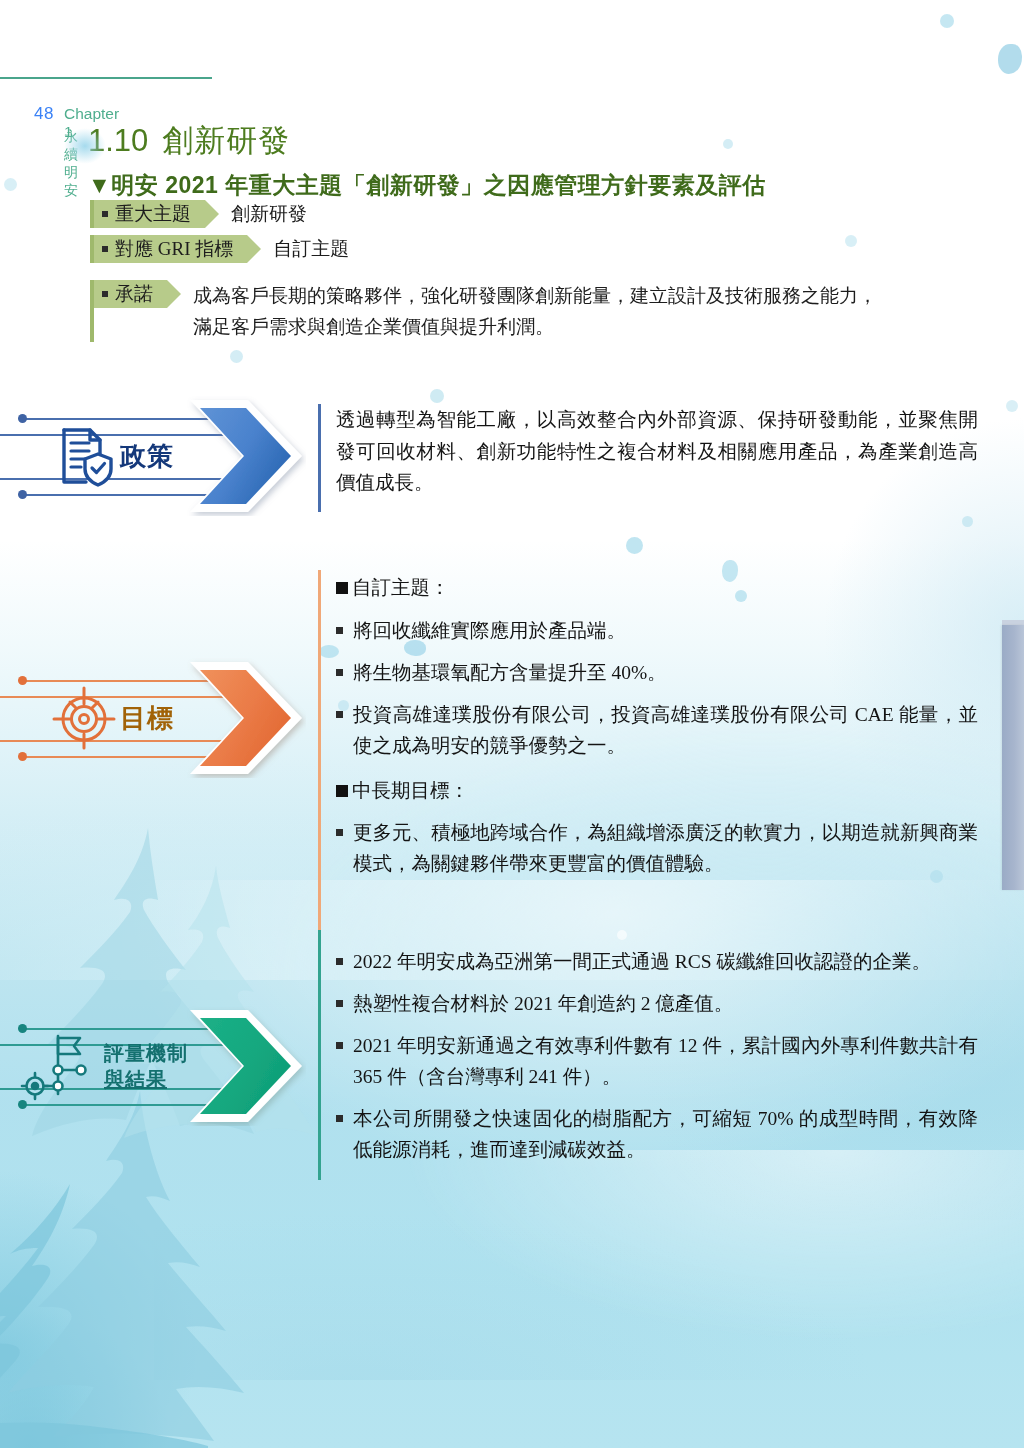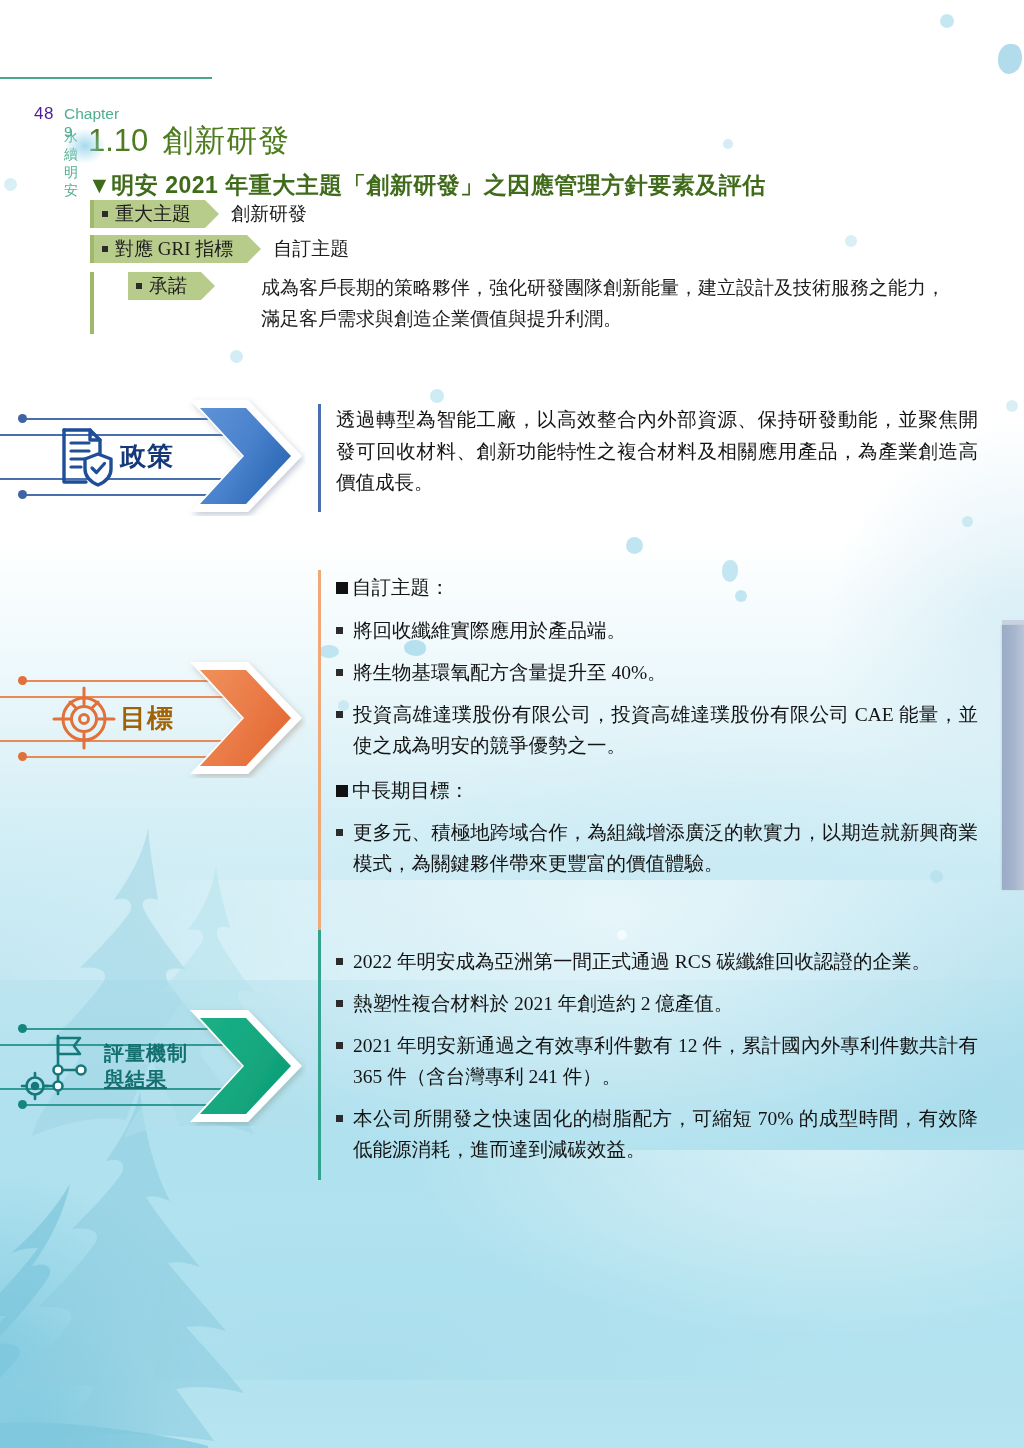--- a/index.html
+++ b/index.html
@@ -67,21 +67,21 @@
   .page { position:relative; z-index:2; width:1024px; height:1448px; }
 
   
   .runhead { position:absolute; left:0; top:52px; width:420px; }
   .runhead-rule {
     position:absolute; left:0; top:25px; width:212px; height:1.5px;
     background:#4aa58c;
   }
   .runhead-row { position:absolute; left:34px; top:52px; }
   .rh-page {
-    position:absolute; left:0; top:0; font-size:17px; color:#4c1d95;
+    position:absolute; left:0; top:0; font-size:17px; color:#3b82f6;
     font-family:"Liberation Sans","DejaVu Sans",sans-serif; letter-spacing:.5px;
   }
   .rh-chapter {
     position:absolute; left:30px; top:1px; font-size:15.5px; color:#4fae8e;
     font-family:"Liberation Sans","DejaVu Sans",sans-serif;
   }
   .rh-sub {
     position:absolute; left:30px; top:24px; font-size:14px; color:#4fae8e;
     font-family:"Liberation Sans","DejaVu Sans",sans-serif; letter-spacing:1px;
   }
@@ -276,21 +276,21 @@
   <div class="dot" style="left:930px; top:870px; width:13px; height:13px; background:#9fd7e8; opacity:.4;"></div>
   <div class="dot" style="left:617px; top:930px; width:10px; height:10px; background:#ffffff; opacity:.6;"></div>
 </div>
 
 <div class="page">
 
   <div class="runhead">
     <div class="runhead-rule"></div>
     <div class="runhead-row">
       <span class="rh-page">48</span>
-      <span class="rh-chapter">Chapter 9</span>
+      <span class="rh-chapter">Chapter 1</span>
       <span class="rh-sub">永續明安</span>
     </div>
   </div>
 
   <div class="head-blotch"></div>
   <div class="sec-title">
     <span class="num">1.10</span><span class="txt">創新研發</span>
   </div>
 
   <div class="sub-title">▼明安 2021 年重大主題「創新研發」之因應管理方針要素及評估</div>
@@ -306,21 +306,21 @@
 
   <div class="kv" style="top:235px;">
     <div class="kv-bar"></div>
     <div class="kv-tag">
       <span class="sq"></span>
       <span>對應 GRI 指標</span>
     </div>
     <div class="kv-val">自訂主題</div>
   </div>
 
-  <div class="kv" style="top:272px;gap:34px;">
+  <div class="kv" style="top:280px;">
     <div class="kv-bar"></div>
     <div class="kv-tag">
       <span class="sq"></span>
       <span>承諾</span>
     </div>
     <div class="kv-val wrap">成為客戶長期的策略夥伴，強化研發團隊創新能量，建立設計及技術服務之能力，滿足客戶需求與創造企業價值與提升利潤。</div>
   </div>
 
   <div class="block" style="left:0; top:398px; width:1024px; height:130px;">
 

